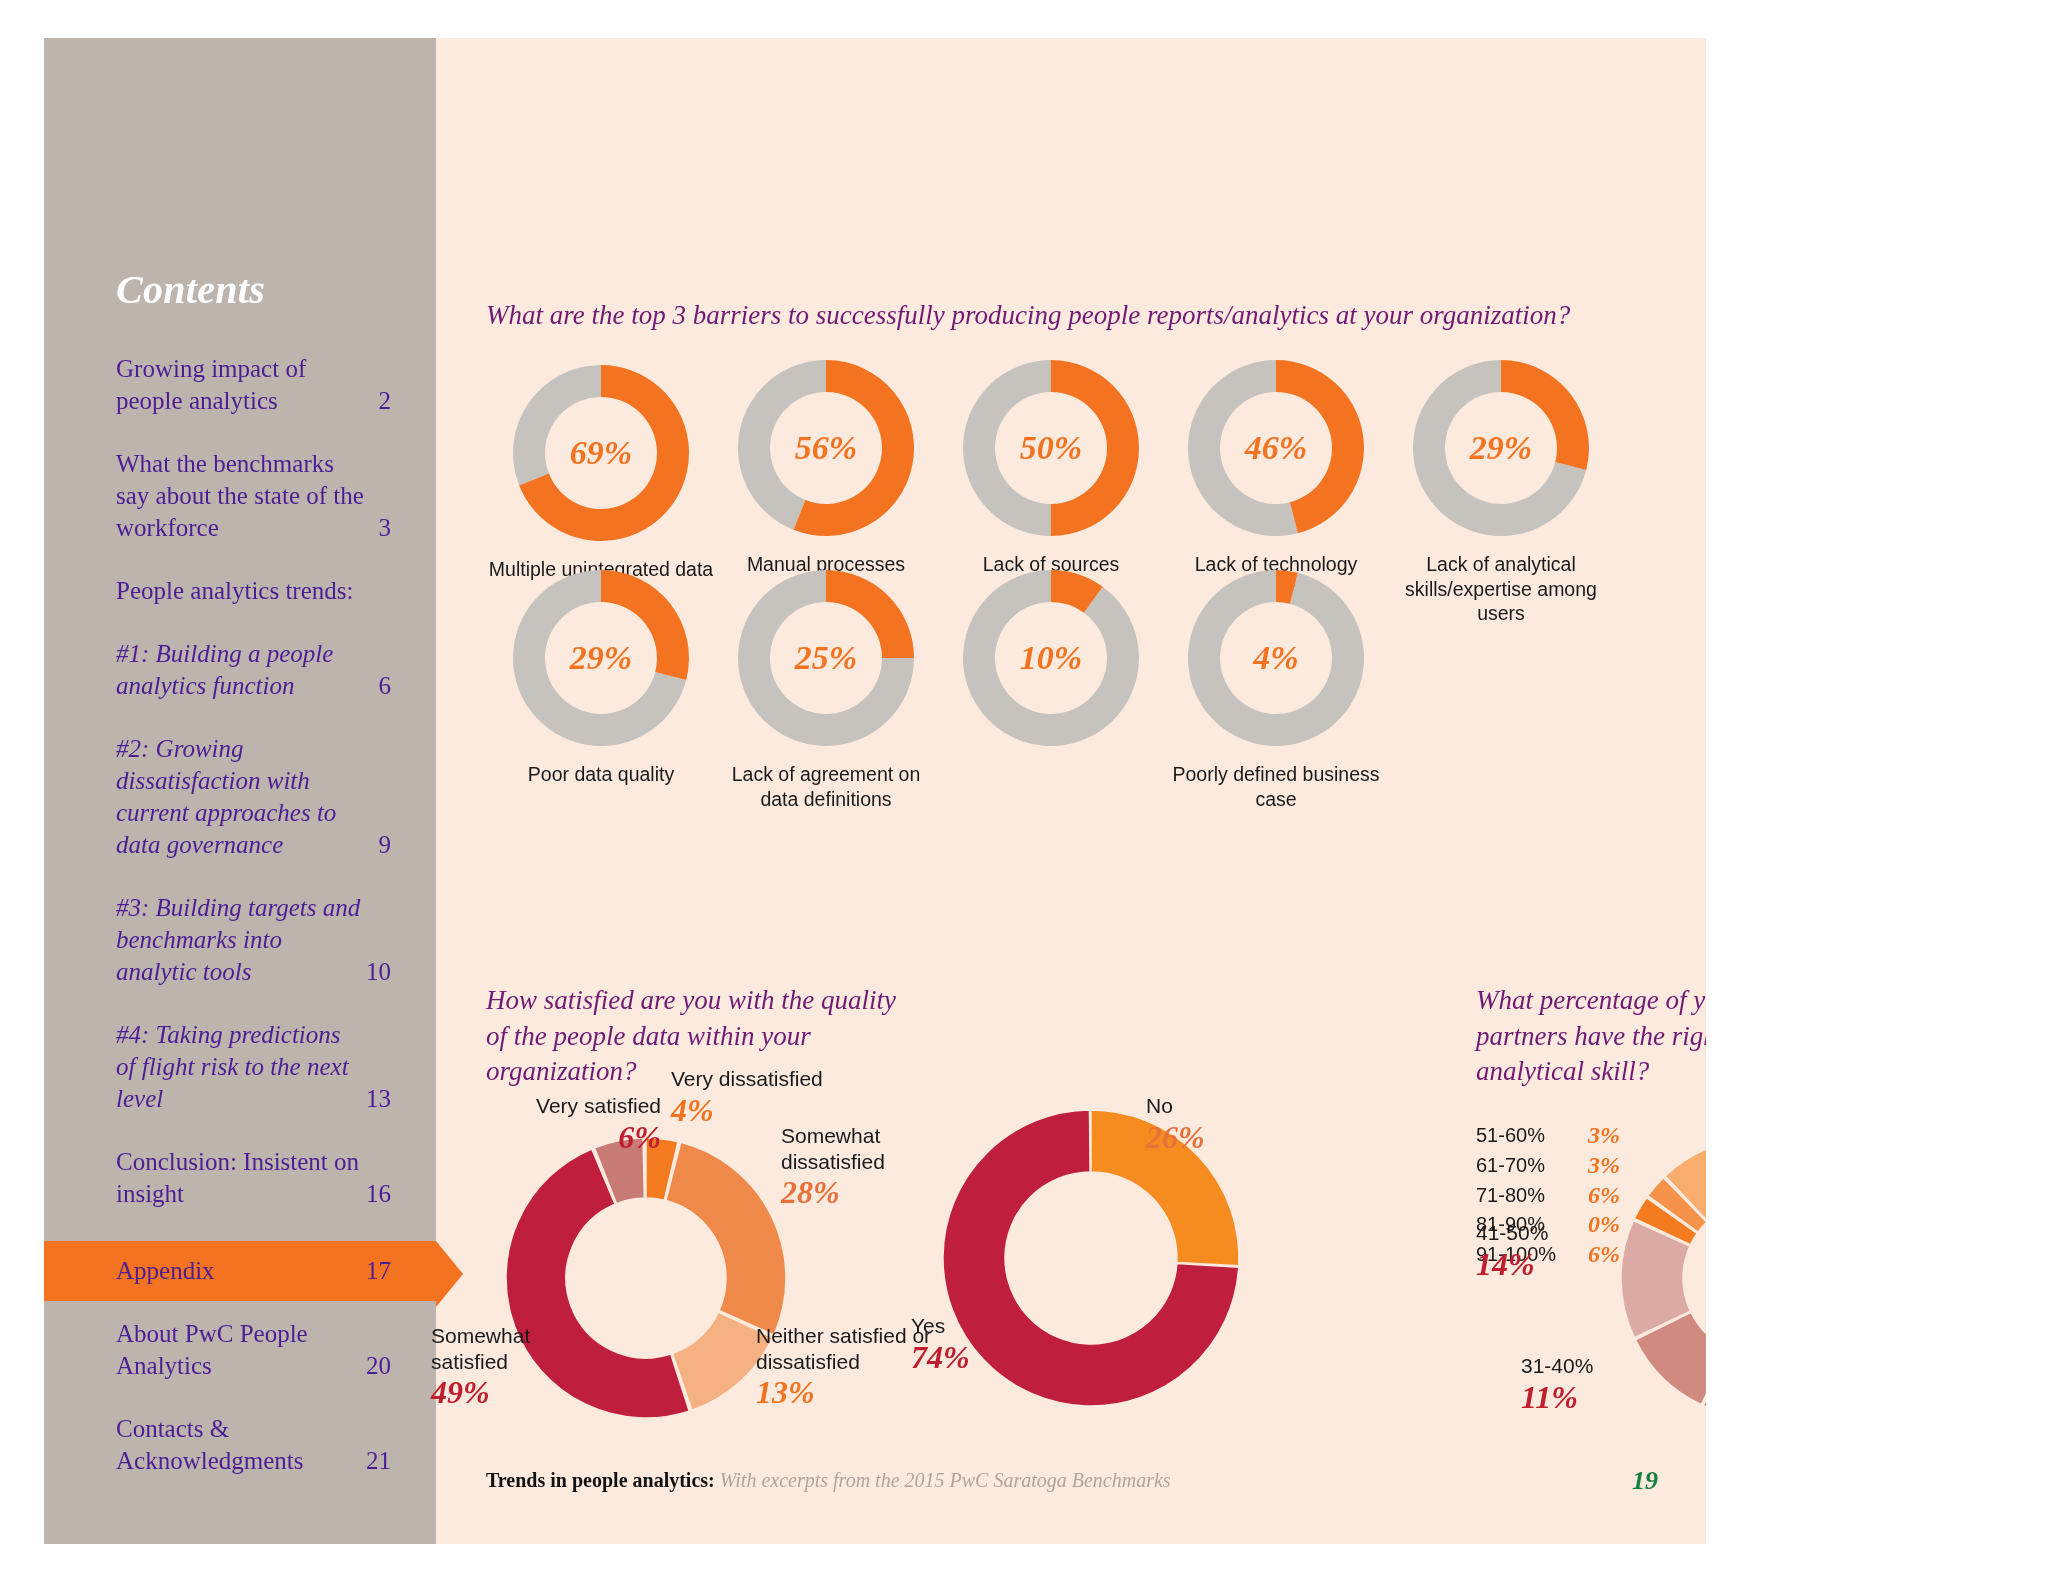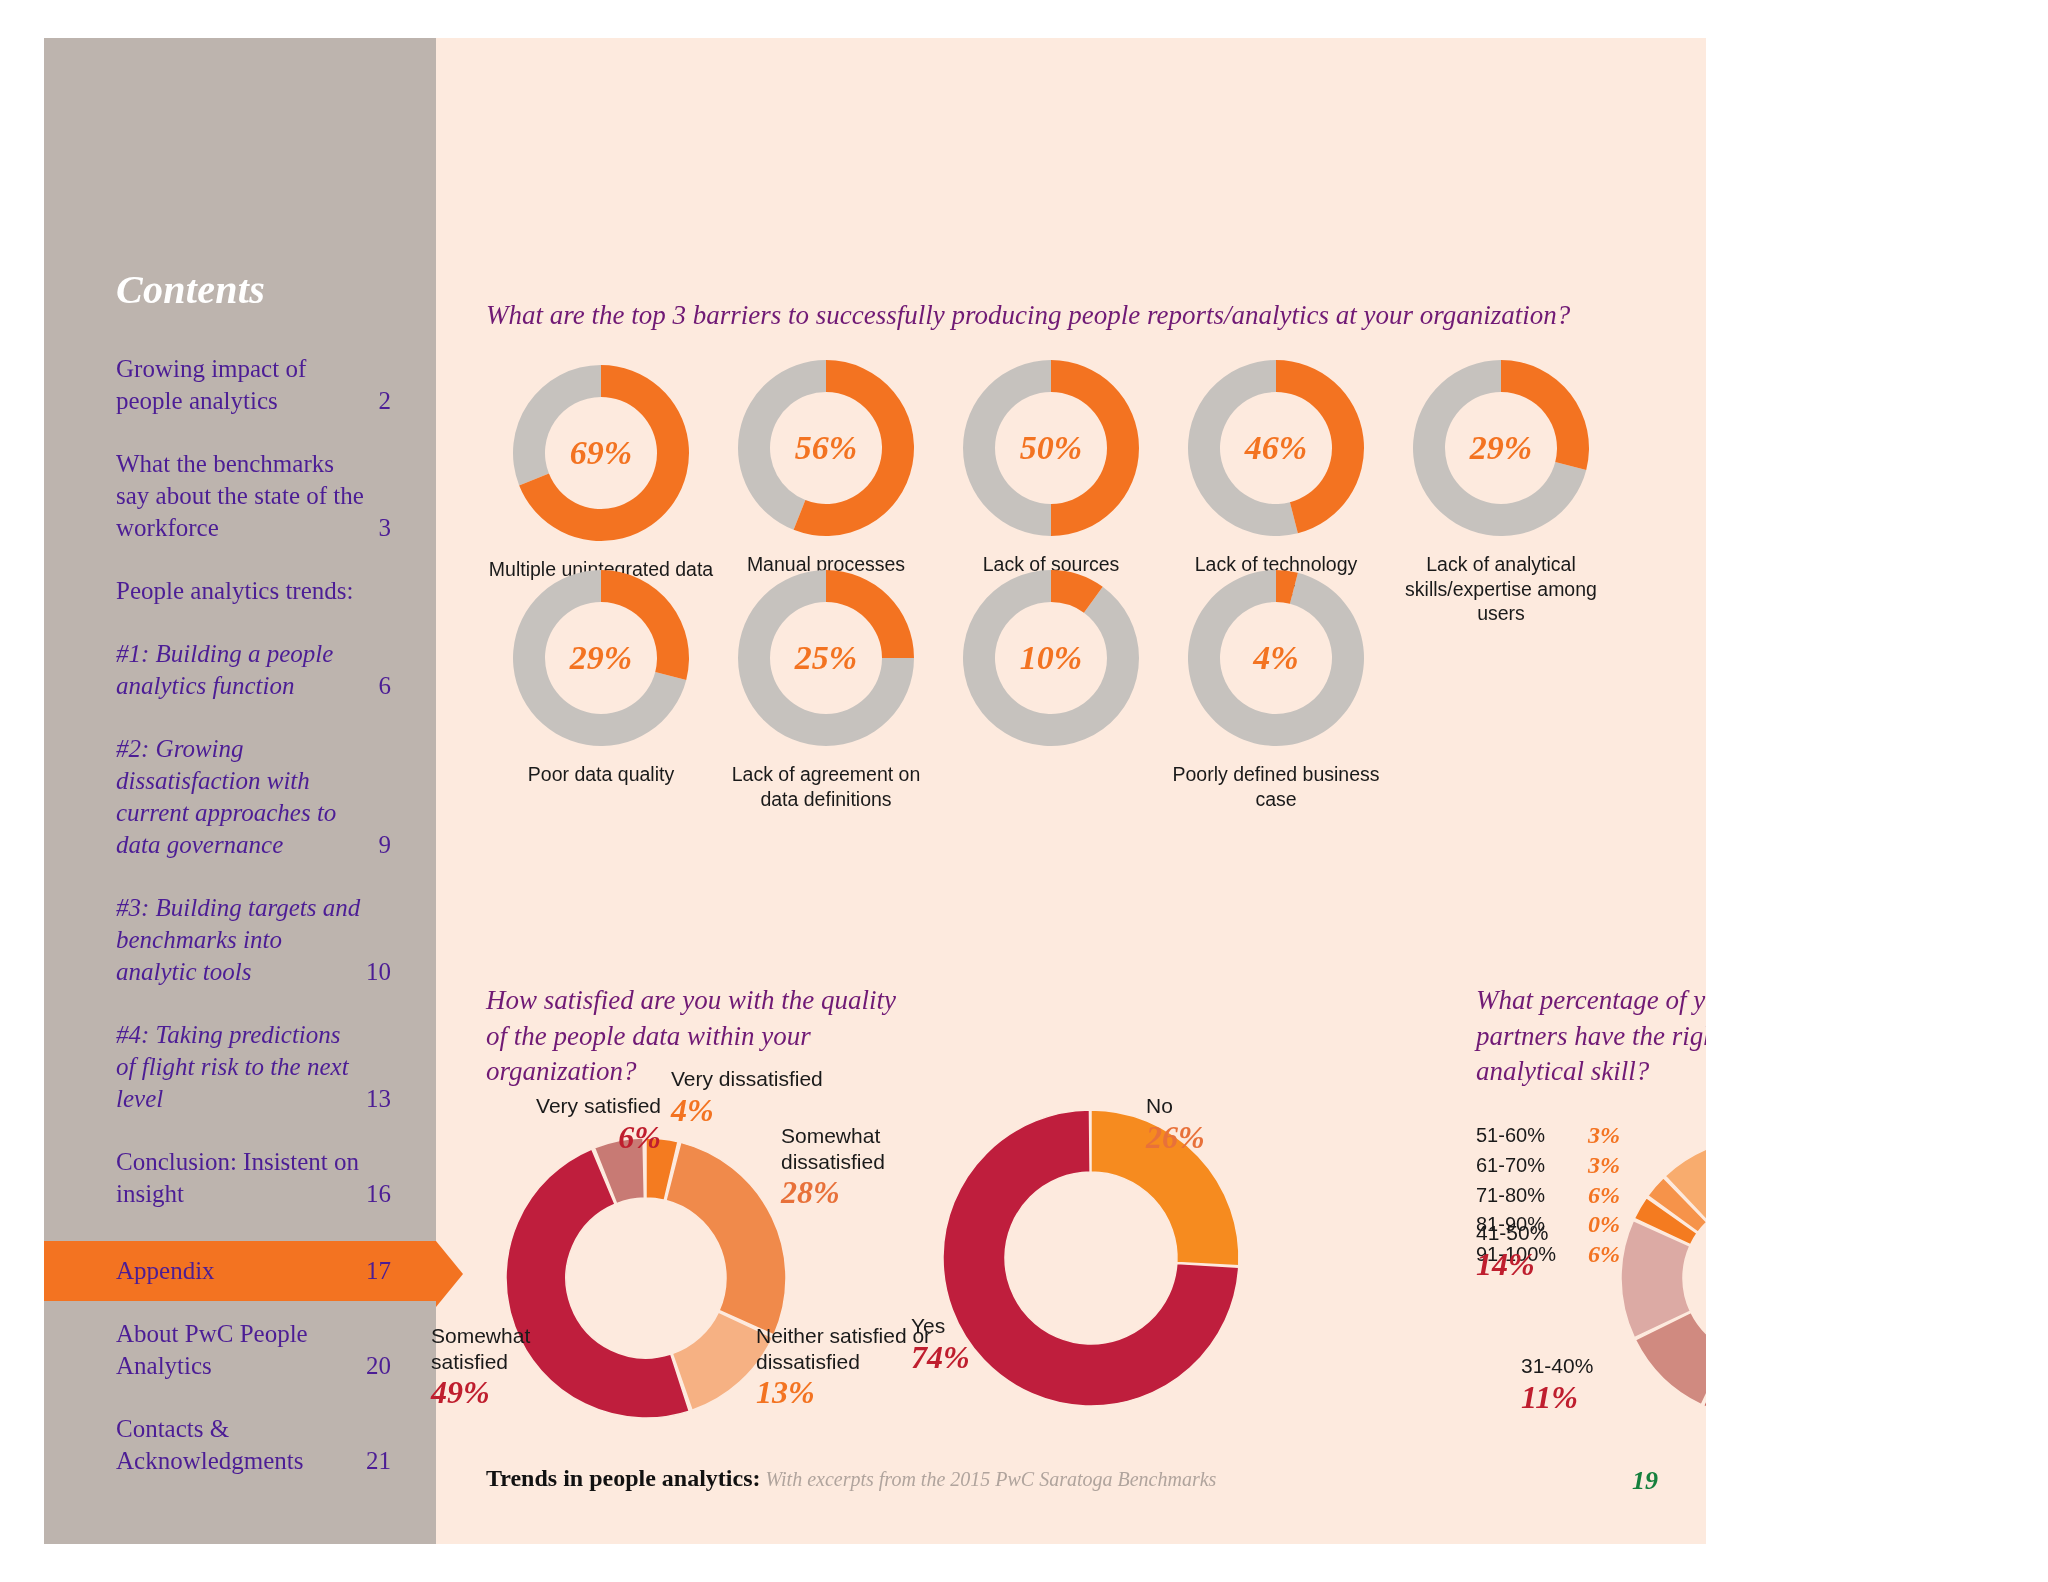--- a/index.html
+++ b/index.html
@@ -161,21 +161,21 @@
   }
 
   
   .footer {
     position: absolute;
     left: 50px; bottom: 52px;
     font-size: 0;
   }
   .footer-bold {
     font-family: "Liberation Serif", serif;
-    font-weight: bold; font-size: 24px;
+    font-weight: bold; font-size: 20px;
     color: #111111;
   }
   .footer-rest {
     font-family: Liberation Serif, serif;
     font-style: italic; font-size: 20px;
     color: #b0a49d;
     margin-left: 5px;
   }
   .page-num {
     position: absolute;

